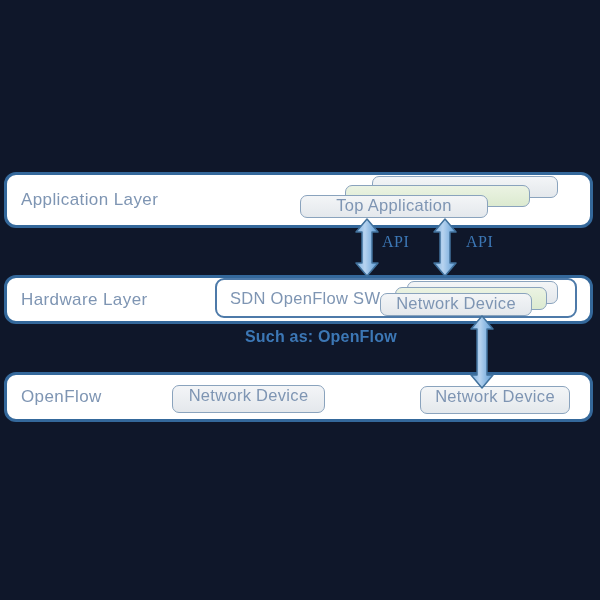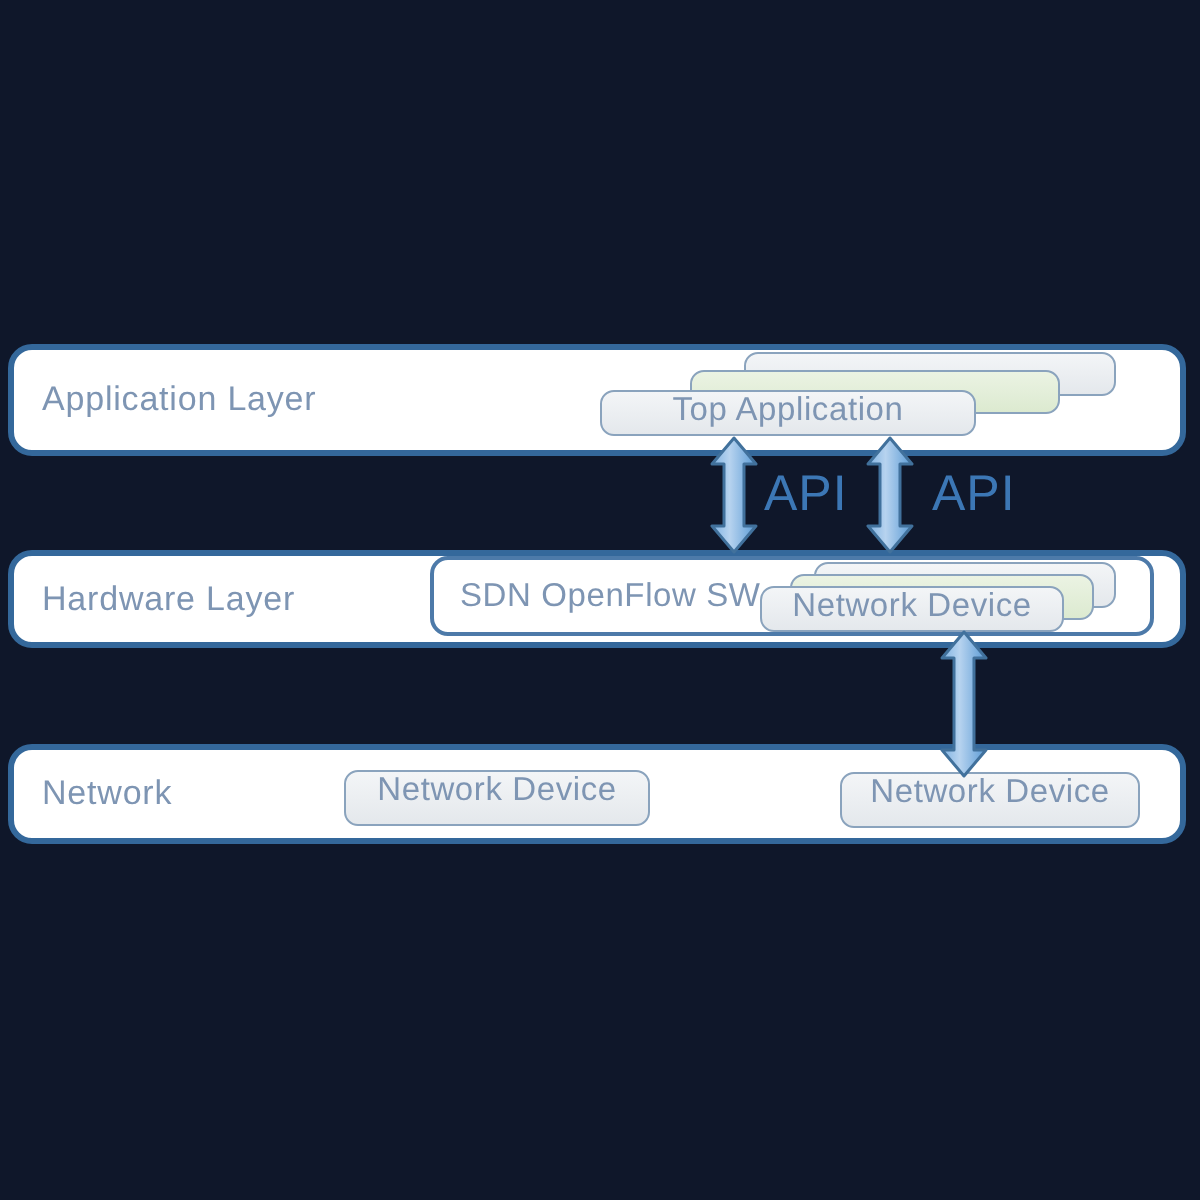--- a/index.html
+++ b/index.html
@@ -69,23 +69,24 @@
   .ctl-back  { left: 407px; top: 281px; width: 151px; height: 23px; z-index: 2; }
   .ctl-mid   { left: 395px; top: 287px; width: 152px; height: 23px; z-index: 3; }
   .ctl-front { left: 380px; top: 293px; width: 152px; height: 23px; z-index: 4; }
   
   .nd-left  { left: 172px; top: 385px; width: 153px; height: 28px; }
   .nd-right { left: 420px; top: 386px; width: 150px; height: 28px; }
   
   .api-label {
     position: absolute;
     color: #3c77b5;
-    font-size: 25px;
+    font-size: 16px;
     letter-spacing: 0.5px;
     z-index: 7;
+    font-family: Liberation Serif, serif;
   }
   #api-left  { left: 382px; top: 233px; }
   #api-right { left: 466px; top: 233px; }
   .cdpi {
     position: absolute;
     left: 245px; top: 327px;
     color: #3c77b5;
     font-size: 16px;
     font-weight: bold;
     letter-spacing: 0.2px;
@@ -119,32 +120,33 @@
   <div class="sdn-box">
     <span class="small-label">SDN OpenFlow SW</span>
   </div>
   <div class="small-box ctl-back"></div>
   <div class="small-box green ctl-mid"></div>
   <div class="small-box ctl-front">
     <span class="small-label">Network Device</span>
   </div>
 
   <div class="layer-box" id="layer-hw">
-    <span class="layer-label">Network</span>
+    <span class="layer-label">OpenFlow</span>
   </div>
   <div class="small-box nd-left">
     <span class="small-label">Network Device</span>
   </div>
   <div class="small-box nd-right">
     <span class="small-label">Network Device</span>
   </div>
 
   <span class="api-label" id="api-left">API</span>
   <span class="api-label" id="api-right">API</span>
   <div class="cdpi">
+    <div>Such as: OpenFlow</div>
   </div>
 
   <svg class="arrows" width="600" height="600" viewBox="0 0 600 600">
     <defs>
       <linearGradient id="arrowGrad" x1="0" y1="0" x2="1" y2="0">
         <stop offset="0" stop-color="#7fb2e2"></stop>
         <stop offset="0.4" stop-color="#b7d3ef"></stop>
         <stop offset="1" stop-color="#5b9bd5"></stop>
       </linearGradient>
     </defs>

